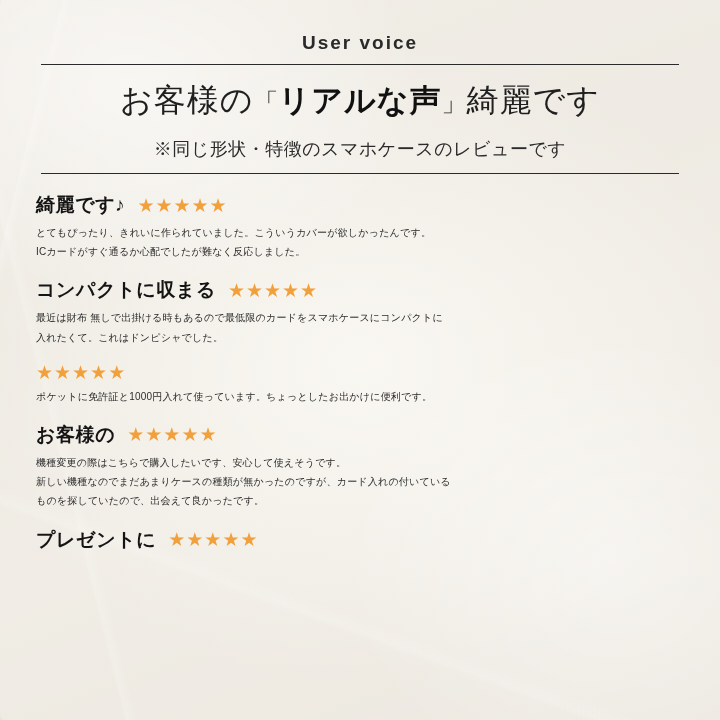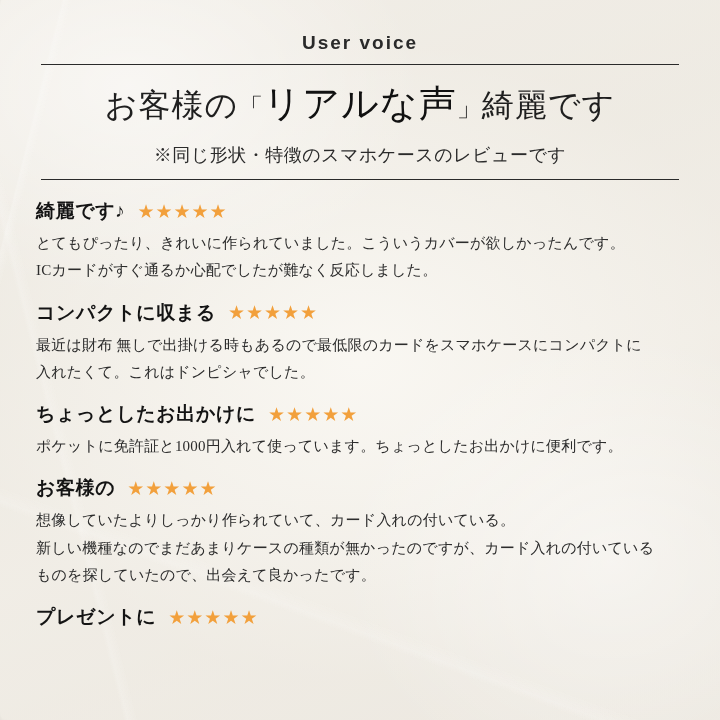--- a/index.html
+++ b/index.html
@@ -67,39 +67,38 @@
   .hm-small {
     font-size: 32px;
     color: #1f1f1f;
     letter-spacing: 1px;
   }
   .hm-bracket {
     font-size: 25px;
     color: #1f1f1f;
   }
   .hm-big {
-    font-size: 37px;
-    font-weight: normal;
+    font-size: 31px;
+    font-weight: bold;
     color: #111;
     letter-spacing: 1px;
   }
   .header-note {
     font-size: 18px;
     color: #2b2b2b;
     letter-spacing: 0.5px;
     margin: 8px 0 12px;
   }
 
   
   .reviews {
     margin-top: 18px;
   }
   .review {
     margin-bottom: 17px;
-    font-family: Liberation Serif, serif;
   }
   .review-head {
     display: flex;
     align-items: center;
     gap: 12px;
     margin-bottom: 7px;
   }
   .review-title {
     font-size: 19px;
     font-weight: bold;
@@ -108,21 +107,21 @@
     white-space: nowrap;
   }
   .stars {
     font-size: 19px;
     letter-spacing: 1px;
     line-height: 1;
     white-space: nowrap;
   }
   .review-body p {
     margin: 0 0 3px 0;
-    font-size: 15px;
+    font-size: 10px;
     line-height: 1.62;
     color: #2c2c2c;
     letter-spacing: 0.2px;
   }
 </style>
 </head>
 <body>
 
 <div id="page">
   <div id="content">
@@ -153,34 +152,33 @@
             <div class="review-title">コンパクトに収まる</div>
             <div class="stars" style="color: rgb(242, 160, 60);">★★★★★</div>
           </div>
           <div class="review-body">
             <p>最近は財布 無しで出掛ける時もあるので最低限のカードをスマホケースにコンパクトに</p>
             <p>入れたくて。これはドンピシャでした。</p>
           </div>
         </div>
         <div class="review">
           <div class="review-head">
-            <div class="review-title">ちょっとしたお出かけに</div>
             <div class="stars" style="color: rgb(242, 160, 60);">★★★★★</div>
           </div>
           <div class="review-body">
             <p>ポケットに免許証と1000円入れて使っています。ちょっとしたお出かけに便利です。</p>
           </div>
         </div>
         <div class="review">
           <div class="review-head">
             <div class="review-title">お客様の</div>
             <div class="stars" style="color: rgb(242, 160, 60);">★★★★★</div>
           </div>
           <div class="review-body">
-            <p>想像していたよりしっかり作られていて、カード入れの付いている。</p>
+            <p>機種変更の際はこちらで購入したいです、安心して使えそうです。</p>
             <p>新しい機種なのでまだあまりケースの種類が無かったのですが、カード入れの付いている</p>
             <p>ものを探していたので、出会えて良かったです。</p>
           </div>
         </div>
         <div class="review">
           <div class="review-head">
             <div class="review-title">プレゼントに</div>
             <div class="stars" style="color: rgb(242, 160, 60);">★★★★★</div>
           </div>
         </div>

